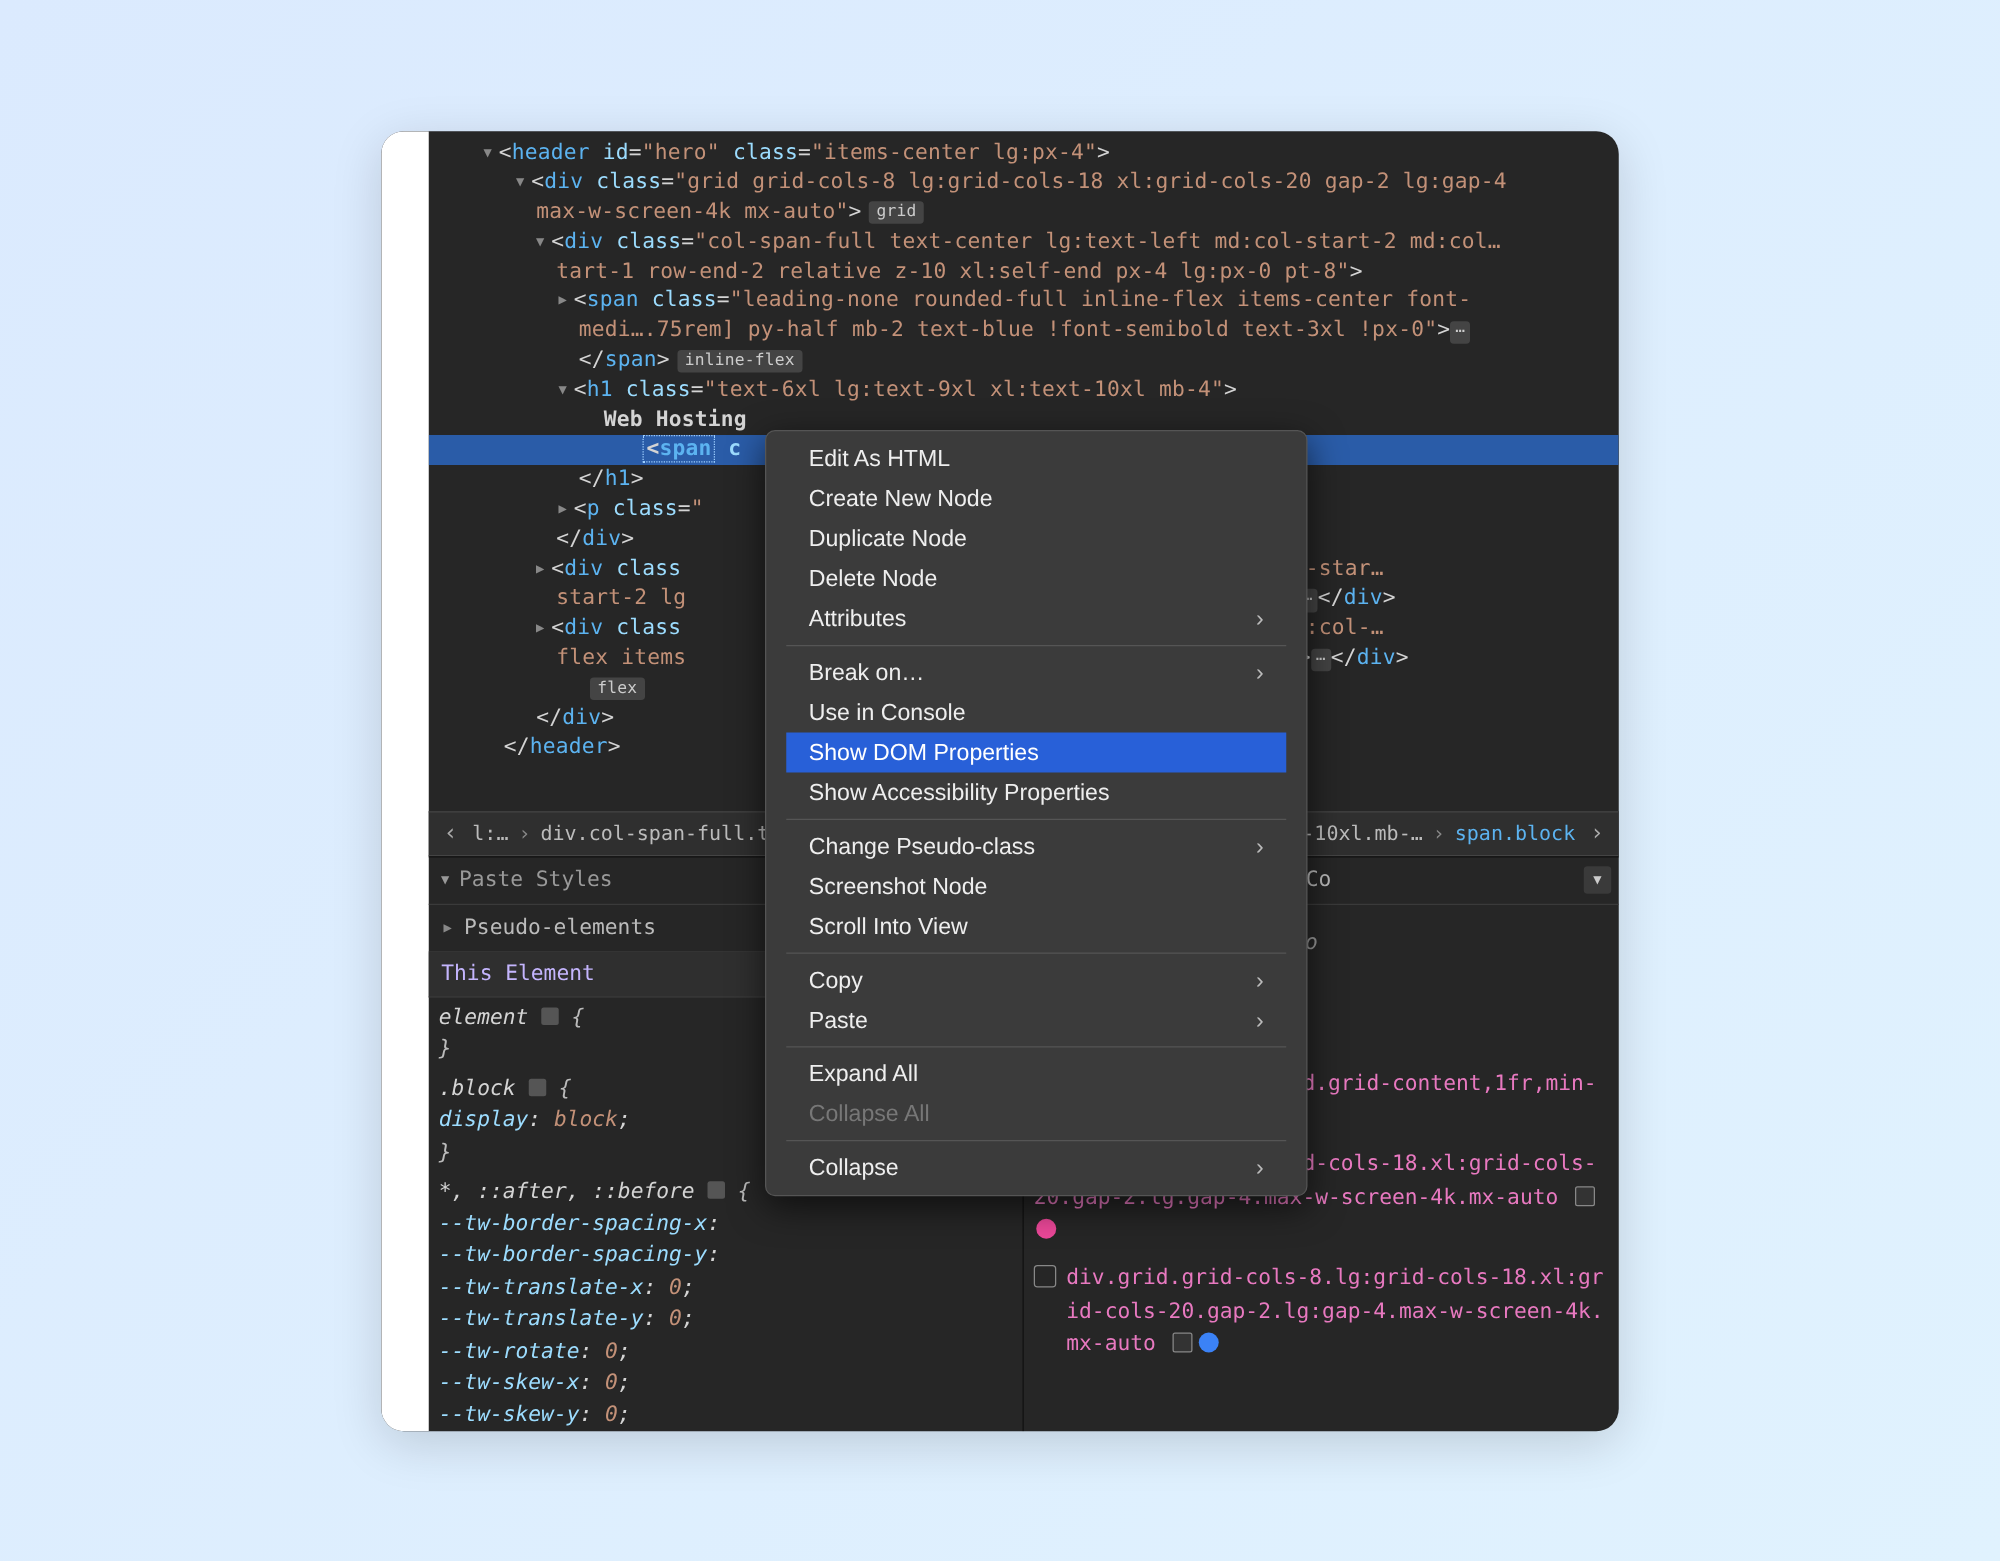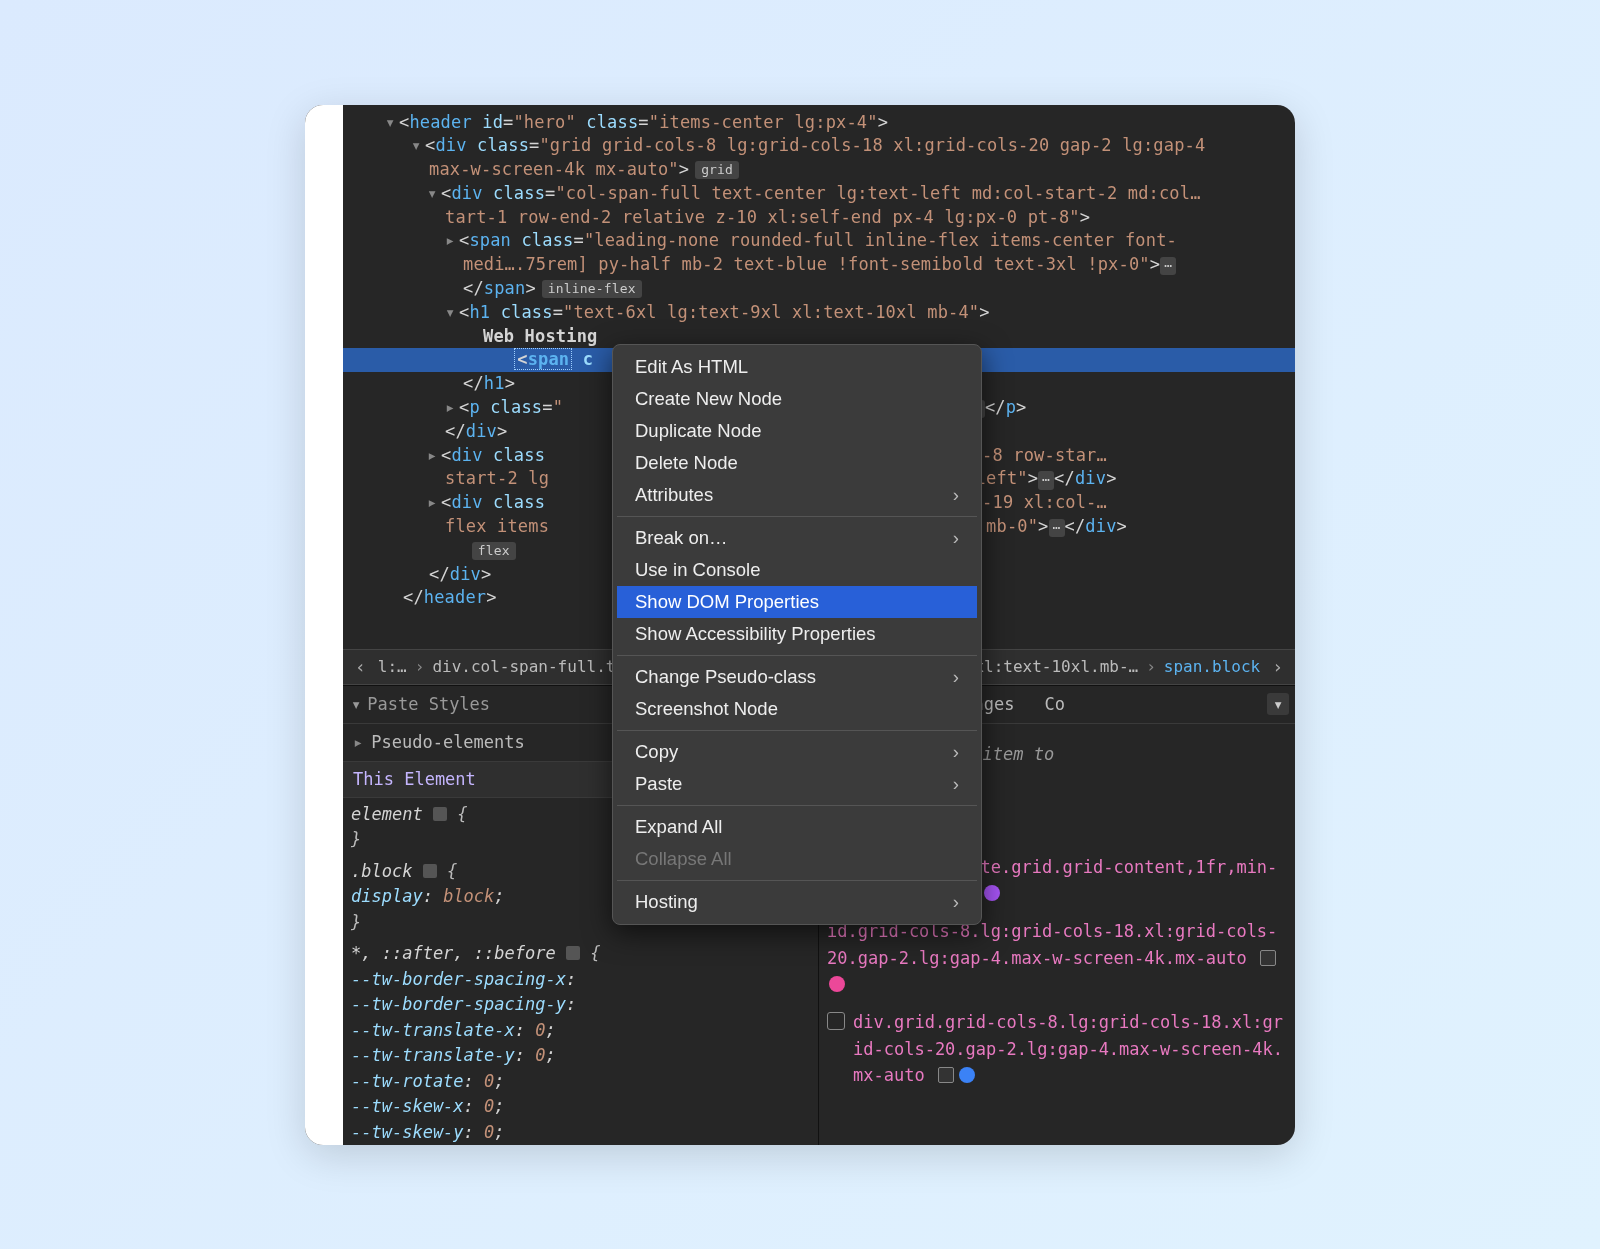--- a/index.html
+++ b/index.html
@@ -236,26 +236,26 @@
     border-radius: 50%;
     vertical-align: -2px;
     margin-left: 2px;
   }
 
   
   .ctx-menu {
     position: absolute;
     top: 239px;
     left: 307px;
-    width: 370px;
+    width: 434px;
     background: #3b3b3b;
     border: 1px solid #555;
     border-radius: 8px;
     box-shadow: 0 8px 28px rgba(0,0,0,0.6);
-    padding: 6px 4px;
+    padding: 6px 16px;
     font-size: 18.5px;
     color: #eee;
     z-index: 100;
     text-align: right;
   }
   .ctx-item {
     padding: 5px 18px;
     display: flex;
     align-items: center;
   }
@@ -399,31 +399,32 @@
       </div>
     <div class="ctx-item">Use in Console</div>
     <div class="ctx-item highlight">Show DOM Properties</div>
     <div class="ctx-item">Show Accessibility Properties</div>
     <div class="ctx-sep"></div>
     <div class="ctx-item">
         <span>Change Pseudo-class</span>
         <span class="arrow">›</span>
       </div>
     <div class="ctx-item">Screenshot Node</div>
+    <div class="ctx-item">Scroll Into View</div>
     <div class="ctx-sep"></div>
     <div class="ctx-item">
         <span>Copy</span>
         <span class="arrow">›</span>
       </div>
     <div class="ctx-item">
         <span>Paste</span>
         <span class="arrow">›</span>
       </div>
     <div class="ctx-sep"></div>
     <div class="ctx-item">Expand All</div>
     <div class="ctx-item disabled">Collapse All</div>
     <div class="ctx-sep"></div>
     <div class="ctx-item">
-        <span>Hosting</span>
+        <span>Collapse</span>
         <span class="arrow">›</span>
       </div>
   </div>
 </div>
 
 </body></html>

